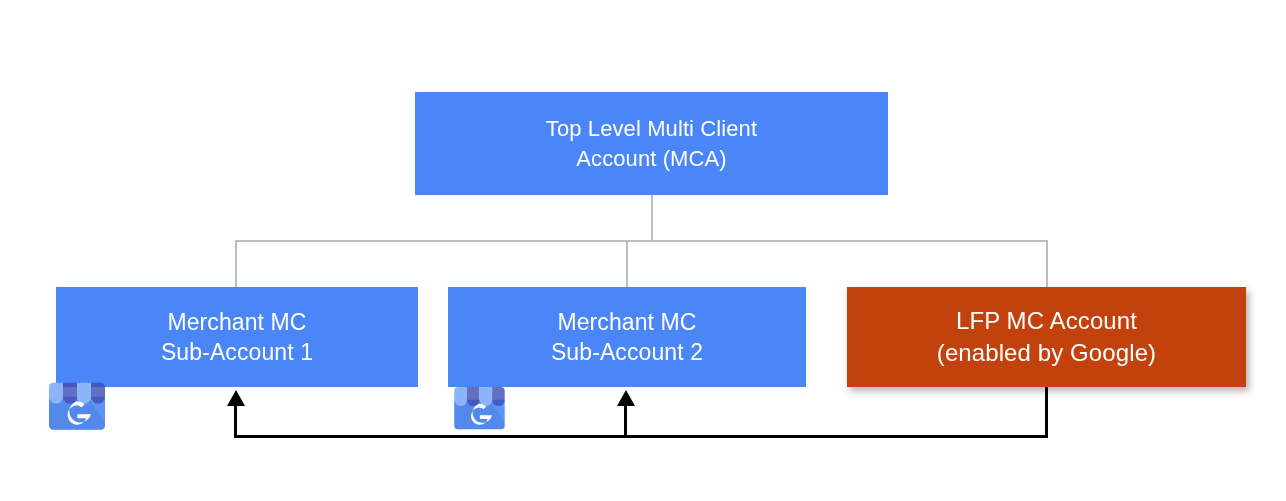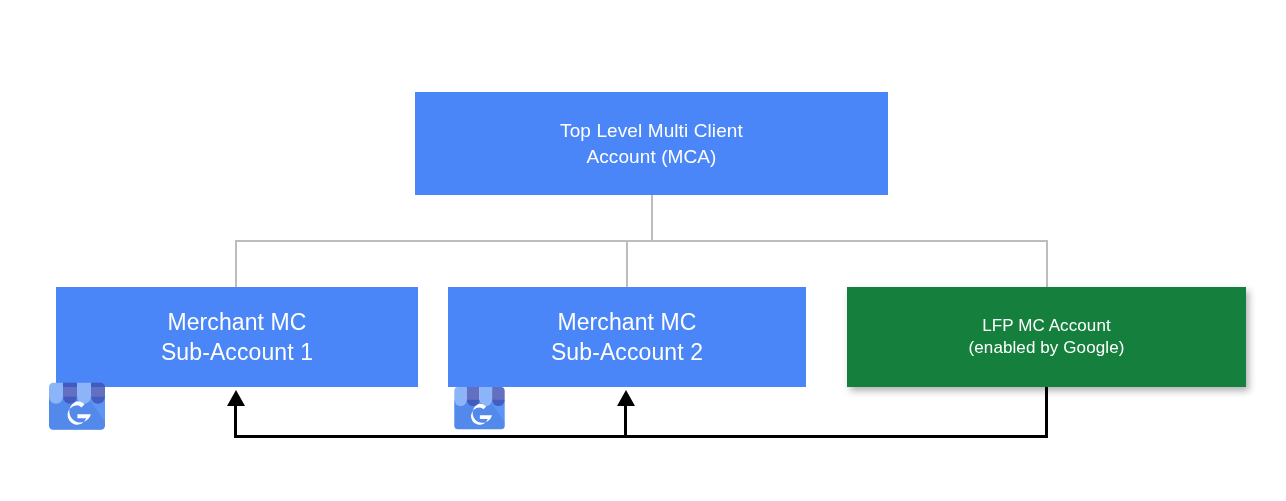--- a/index.html
+++ b/index.html
@@ -29,21 +29,21 @@
     line-height: 1.32;
     letter-spacing: 0.1px;
     white-space: pre-line;
   }
   #node-top {
     left: 415px;
     top: 92px;
     width: 473px;
     height: 103px;
     background: #4a86f7;
-    font-size: 19px;
+    font-size: 22px;
   }
   #node-sub1 {
     left: 56px;
     top: 287px;
     width: 362px;
     height: 100px;
     background: #4a86f7;
     font-size: 23px;
   }
   #node-sub2 {
@@ -52,22 +52,22 @@
     width: 358px;
     height: 100px;
     background: #4a86f7;
     font-size: 23px;
   }
   #node-lfp {
     left: 847px;
     top: 287px;
     width: 399px;
     height: 100px;
-    background: #15803d;
-    font-size: 17px;
+    background: #c2410c;
+    font-size: 24px;
     box-shadow: 3px 4px 7px rgba(0,0,0,0.30);
   }
 
   
   .conn {
     position: absolute;
     background: #bdbdbd;
   }
   .conn-v { width: 2px; }
   .conn-h { height: 2px; }

